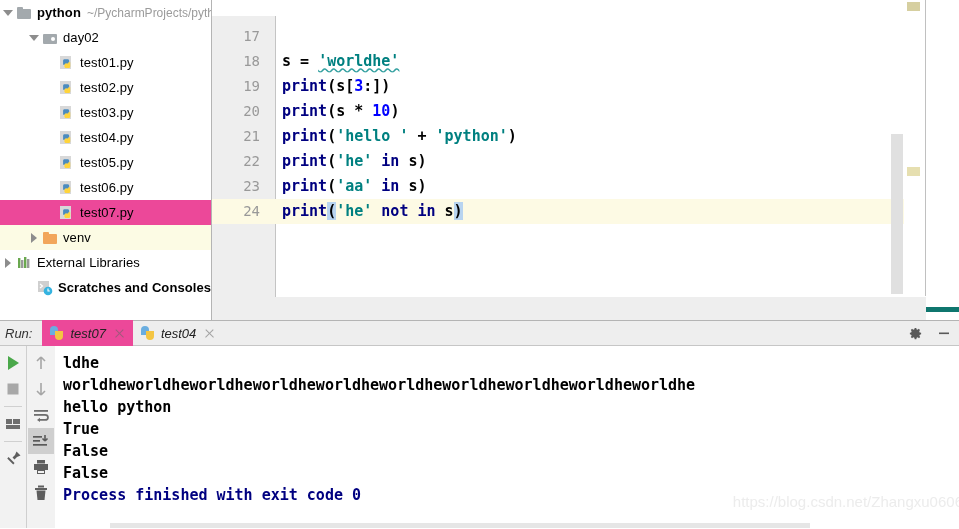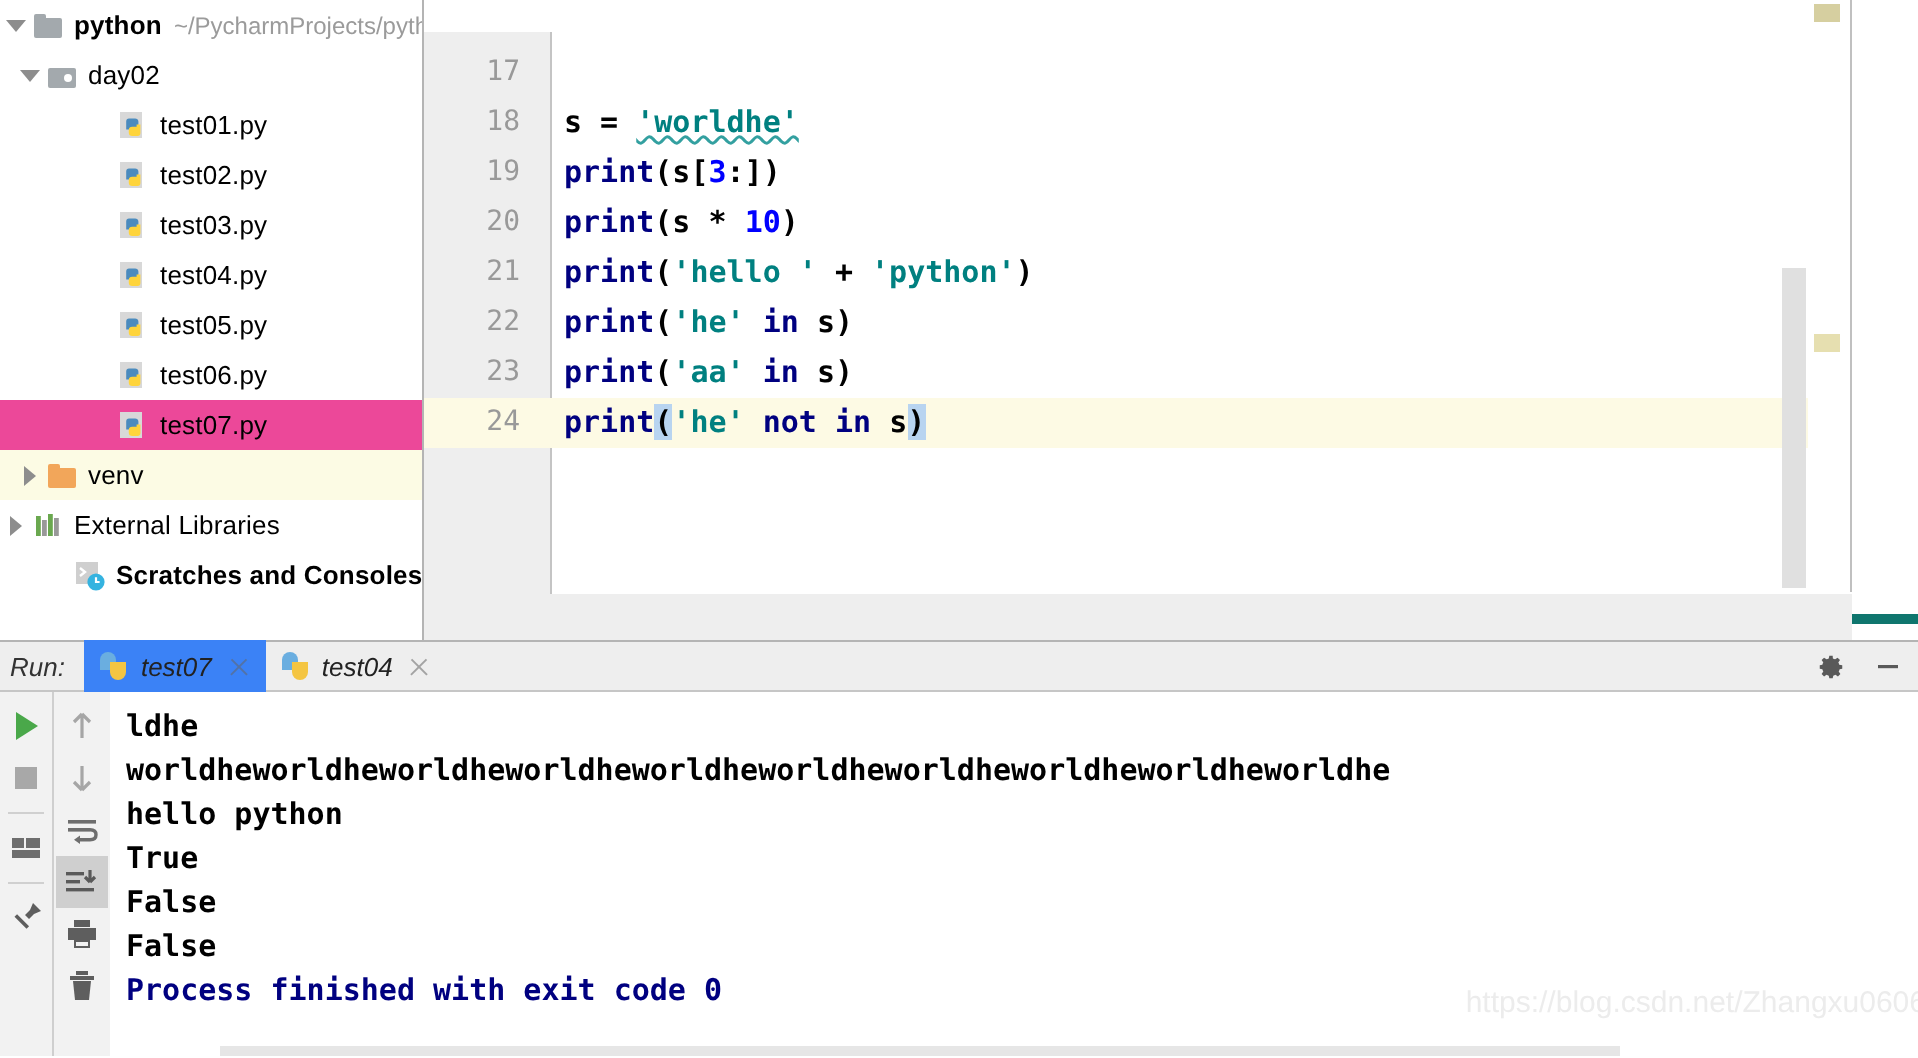--- a/index.html
+++ b/index.html
@@ -63,21 +63,21 @@
     background:#f2a65a; border-radius:1px;
   }
   .ic.folder-orange::after {
     content:""; position:absolute; left:1px; top:2px; width:6px; height:3px;
     background:#f2a65a; border-radius:1px 1px 0 0;
   }
   .label { font-size:13px; letter-spacing:0.1px; }
   .label.bold { font-weight:bold; }
   .path { color:#9b9b9b; font-size:12px; margin-left:6px; }
   .indent1 { padding-left:22px;font-weight:bold; }
-  .indent2 { padding-left:8px; }
+  .indent2 { padding-left:27px; }
   .indent3 { padding-left:44px; }
   .indent0 { padding-left:1px; }
 
   
   #editor { position:relative; width:714px; height:320px; background:#fff; }
   #editor-inner {
     position:absolute; left:0; top:16px; width:812px; height:296px;
     background:#ffffff; border-bottom:5px solid #0f766e; border-right:1px solid #c0c0c0;
     overflow:hidden;
   }
@@ -128,21 +128,21 @@
   #run-panel { position:absolute; left:0; top:320px; width:959px; height:209px; background:#fff; }
   #run-header {
     position:relative; height:26px; background:#eeeeee;
     border-top:1px solid #b4b4b4; border-bottom:1px solid #c6c6c6;
     display:flex; align-items:center;font-style:italic;
   }
   #run-label { font-size:13px; color:#333; margin-left:5px; margin-right:10px; }
   .run-tab {
     display:flex; align-items:center; height:26px; padding:0 8px; font-size:13px; color:#222;
   }
-  .run-tab.active { background:#3b82f6;align-items:center; }
+  .run-tab.active { background:#ec4899;align-items:center; }
   .pyicon { width:14px; height:14px; position:relative; margin-right:6px; flex:0 0 14px; }
   .pyicon::before {
     content:""; position:absolute; left:0; top:0; width:8px; height:9px;
     background:#6aaee0; border-radius:4px 4px 0 0;
   }
   .pyicon::after {
     content:""; position:absolute; left:5px; top:5px; width:8px; height:9px;
     background:#f4c542; border-radius:0 0 4px 4px;
   }
   .tab-close {

